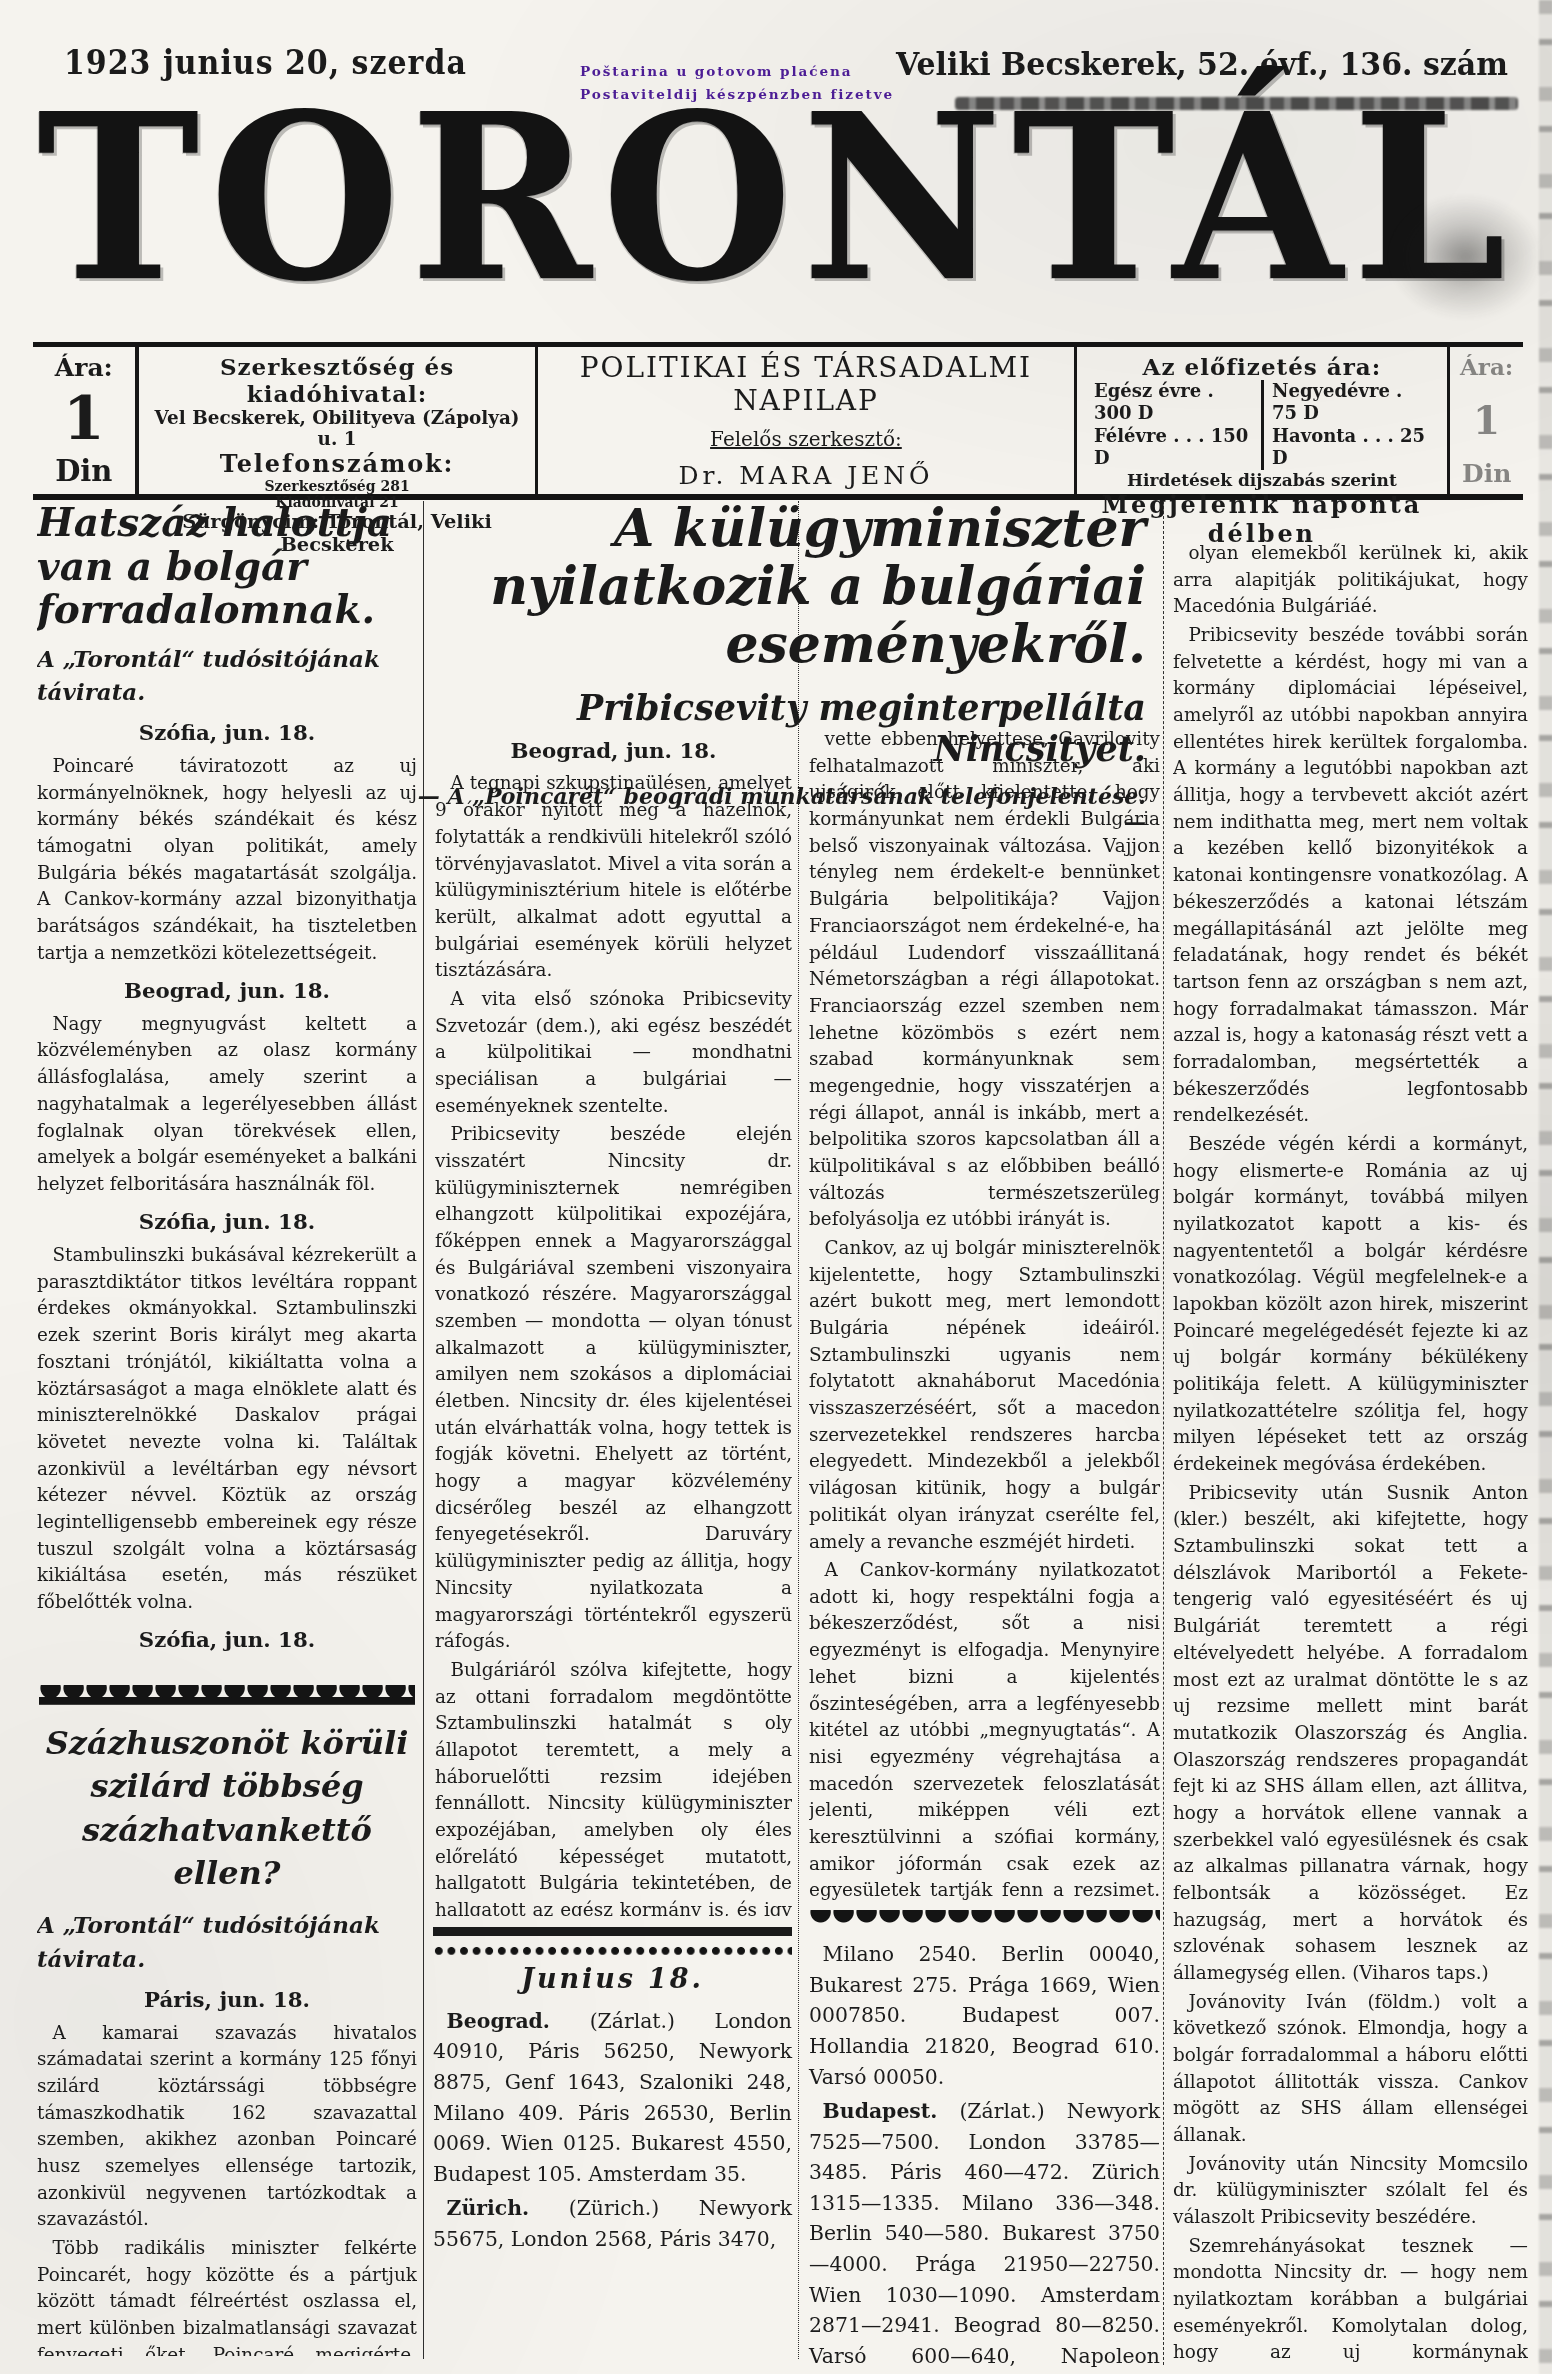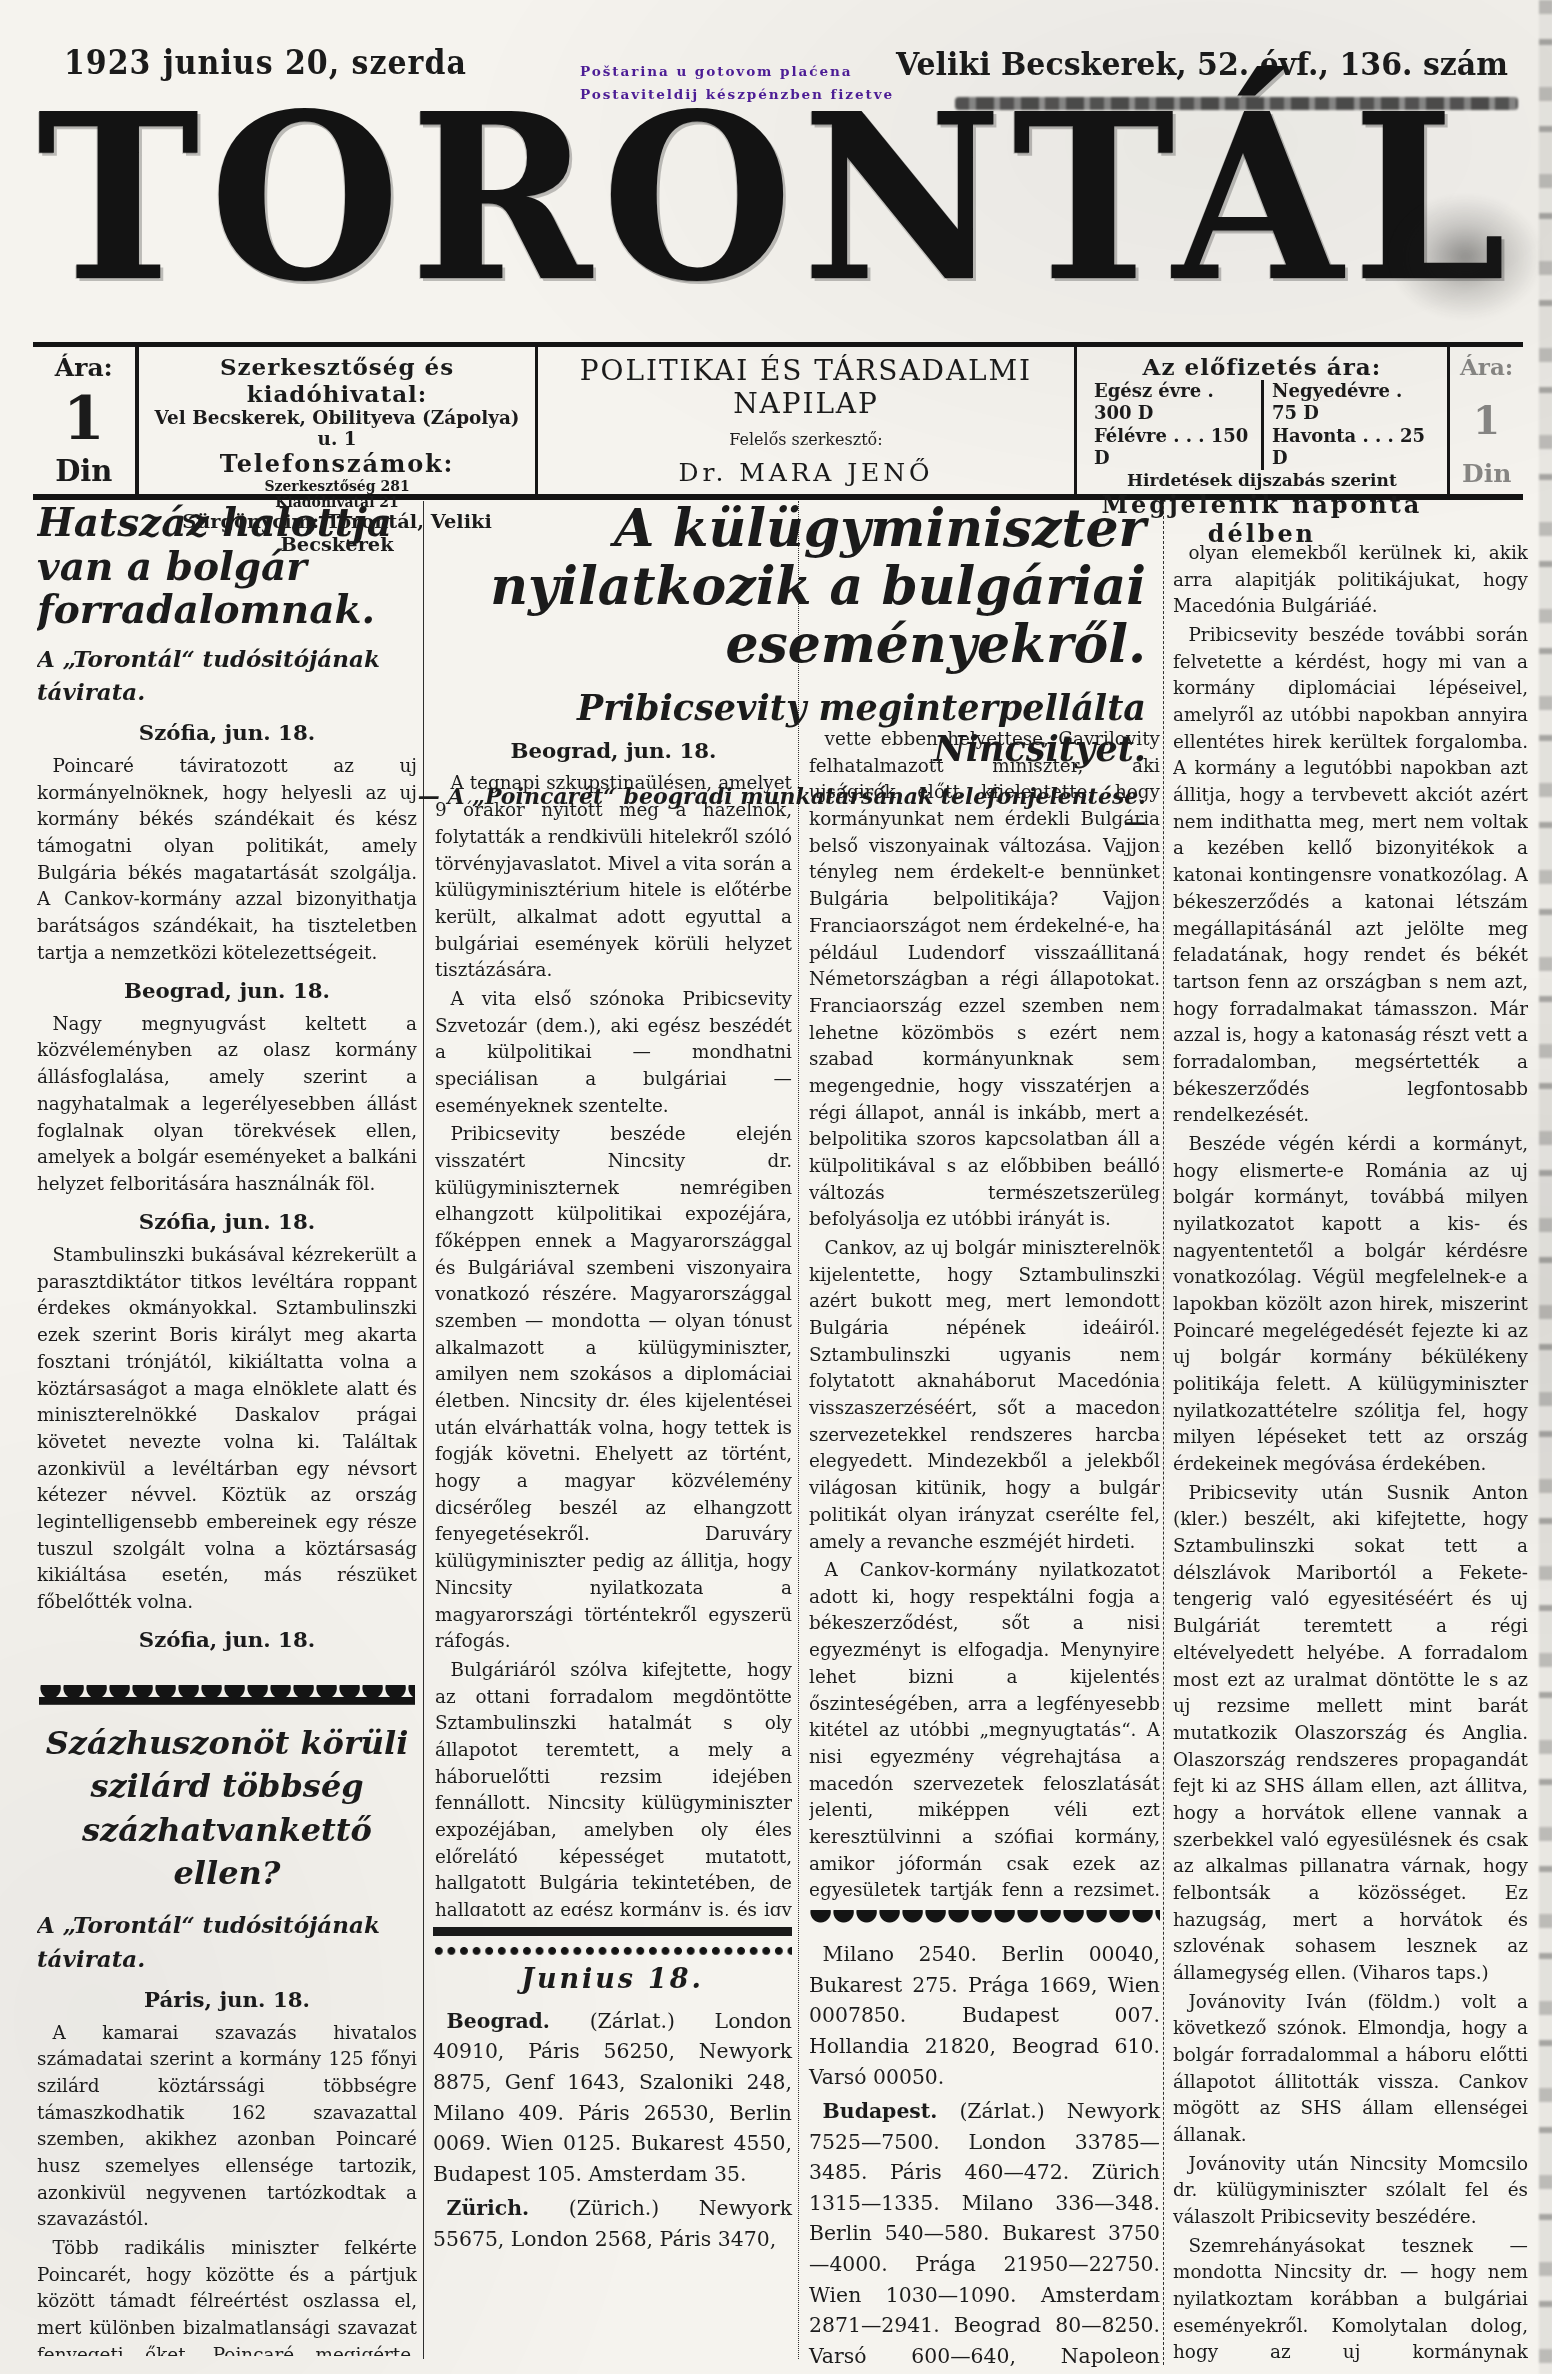--- a/index.html
+++ b/index.html
@@ -39,21 +39,21 @@
   .ib-price .val{font-size:60px;font-weight:bold;line-height:.9;}
   .ib-price .unit{font-size:29px;font-weight:bold;}
   .ib-office{width:415px;text-align:center;}
   .ib-office .t1{font-size:23px;font-weight:bold;letter-spacing:1px;}
   .ib-office .t2{font-size:18.4px;font-weight:bold;}
   .ib-office .t3{font-size:24px;font-weight:bold;letter-spacing:1.9px;}
   .ib-office .row{display:flex;justify-content:space-between;font-size:14px;font-weight:bold;padding:0 5.8px;flex-direction:column;}
   .ib-office .t4{font-size:19.4px;font-weight:bold;}
   .ib-center{width:559px;text-align:center;justify-content:center;gap:9.7px;}
   .ib-center .type{font-size:28px;letter-spacing:1.9px;}
-  .ib-center .edlbl{font-size:16px;}
+  .ib-center .edlbl{font-size:20px;text-decoration:underline;}
   .ib-center .edname{font-size:25px;letter-spacing:3.9px;}
   .ib-subs{width:388px;text-align:center;}
   .ib-subs .t1{font-size:23px;font-weight:bold;letter-spacing:1px;}
   .subgrid{display:flex;justify-content:center;gap:0;}
   .subcol{font-size:18px;font-weight:bold;text-align:left;line-height:1.25;padding:0 7.8px;}
   .subcol.first{border-right:3.9px solid #161616;}
   .ib-subs .ads{font-size:17px;font-weight:bold;}
   .ib-subs .appears{font-size:24px;font-weight:bold;letter-spacing:2.9px;}
   .ib-faded{flex:1;border-right:none;text-align:center;opacity:.5;filter:blur(0.6px);}
   .ib-faded .lbl{font-size:23px;font-weight:bold;}

